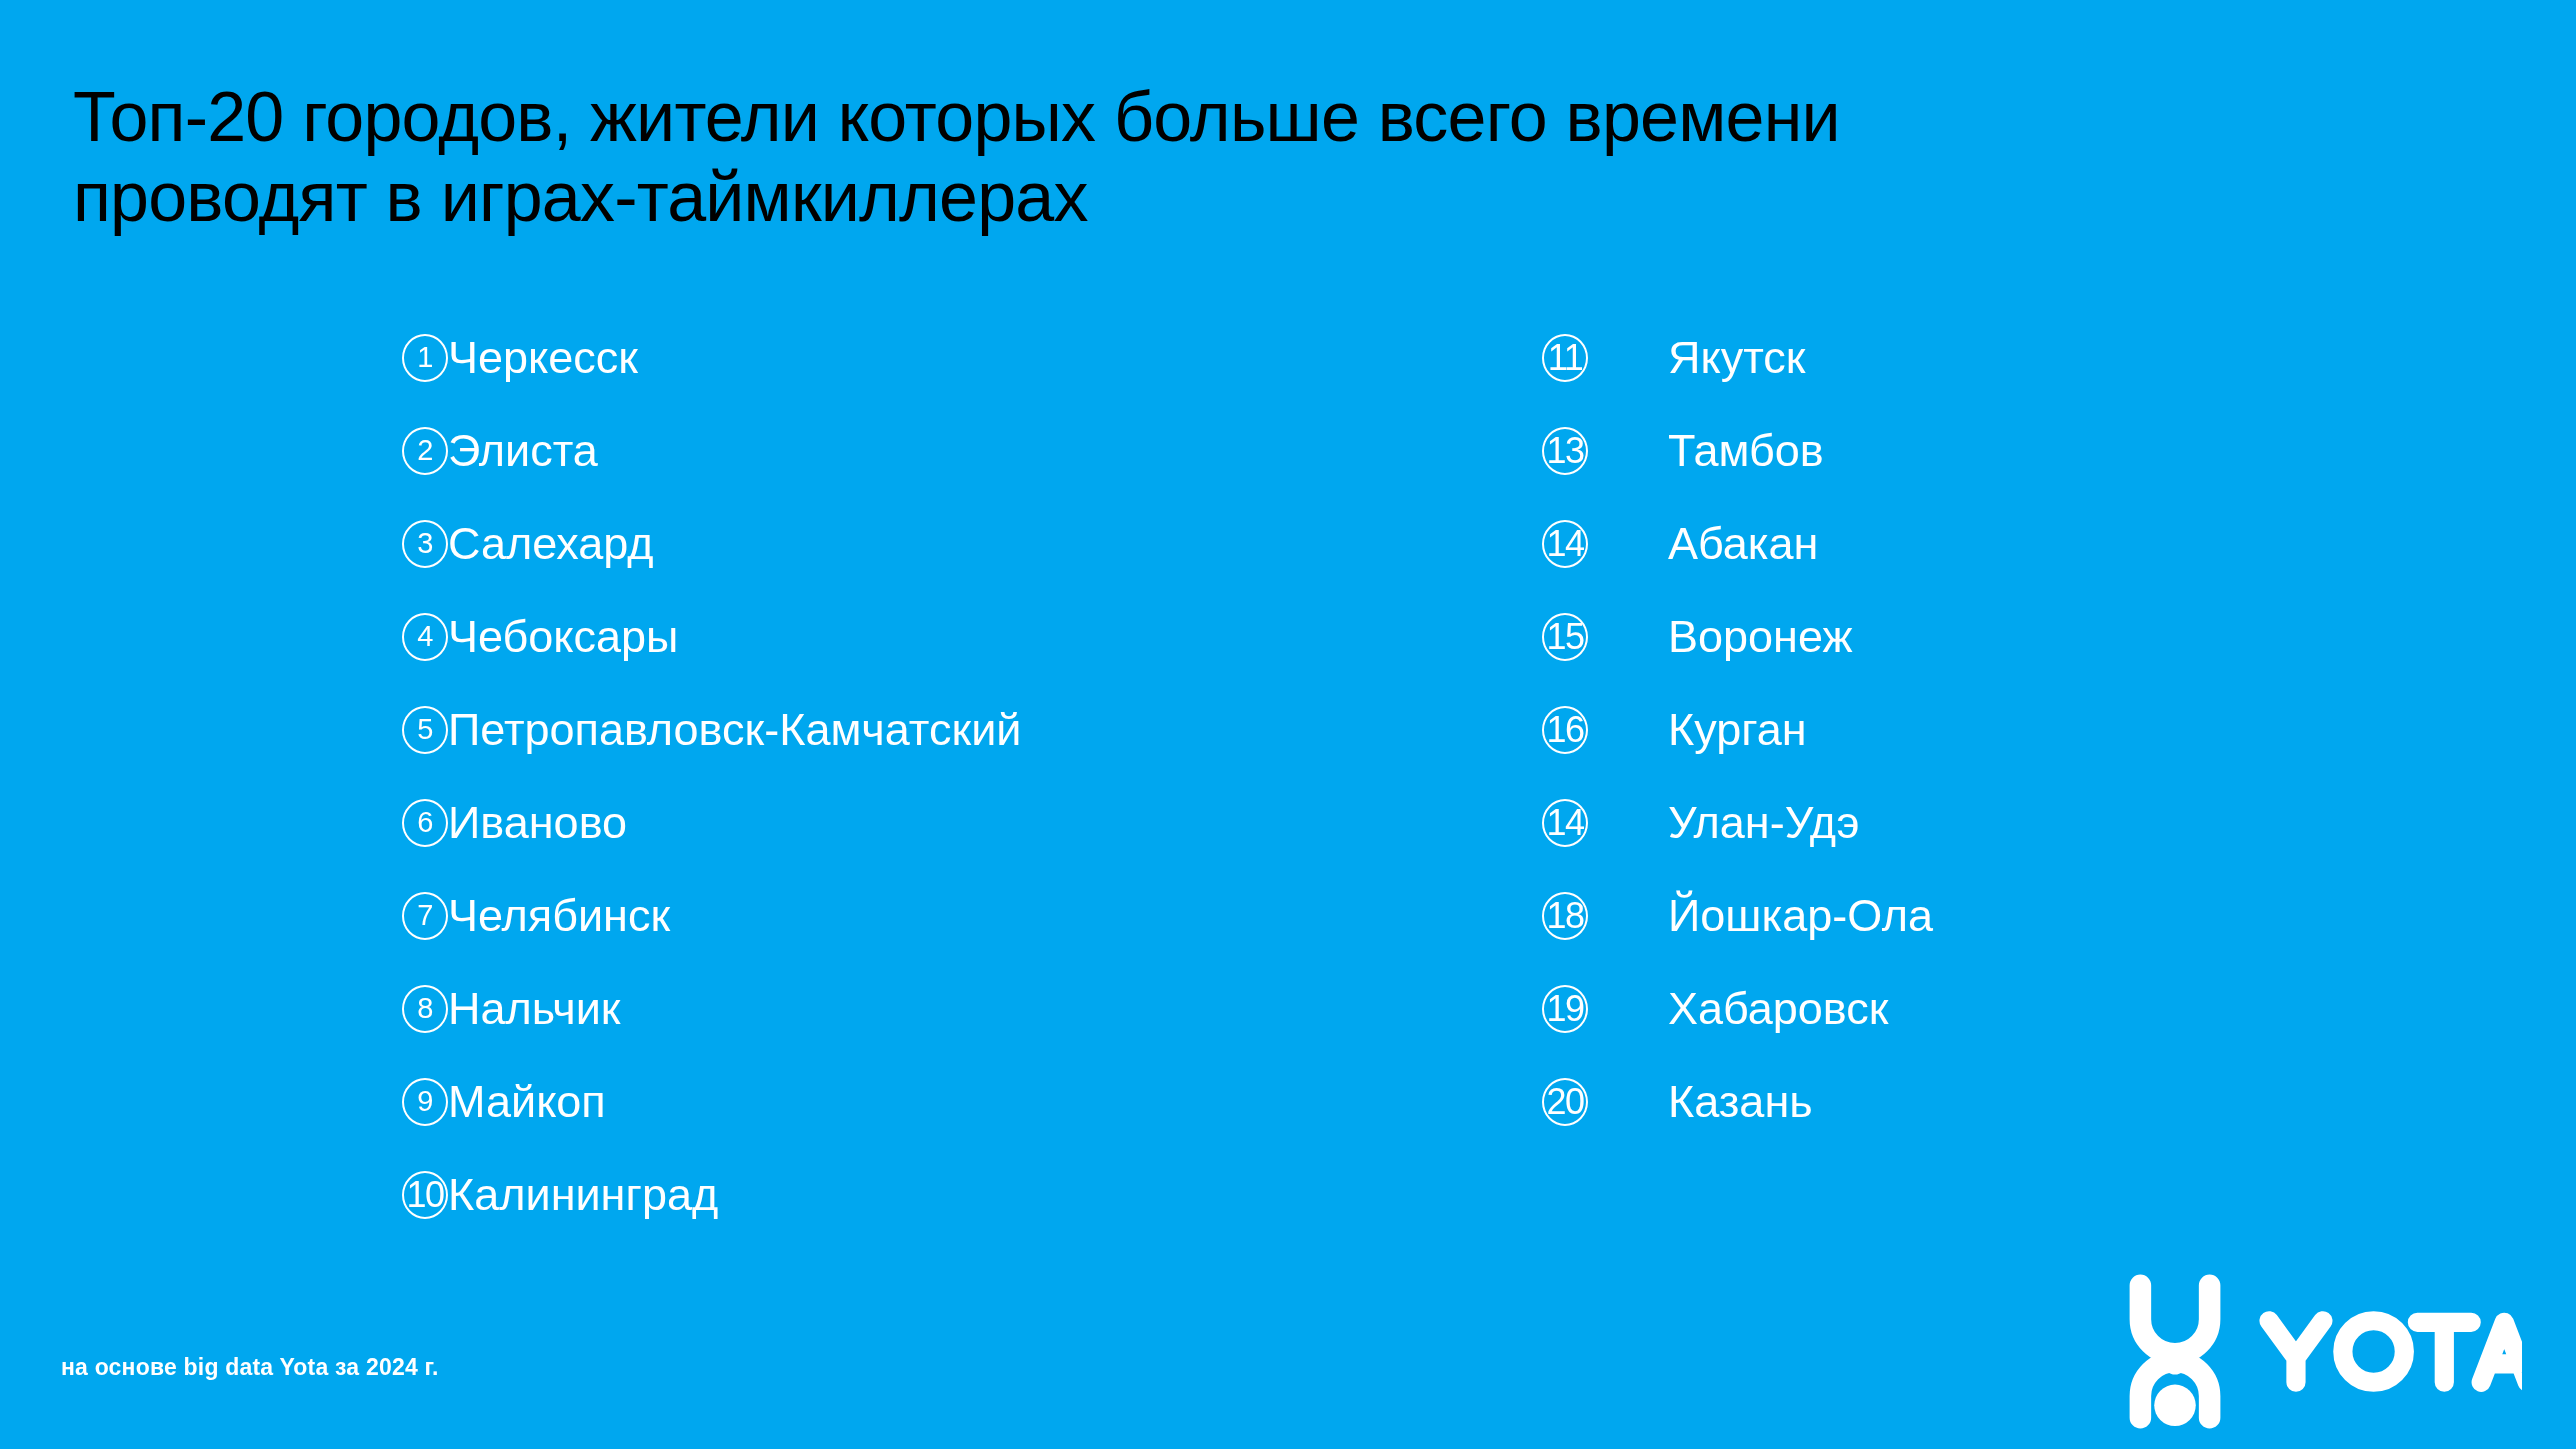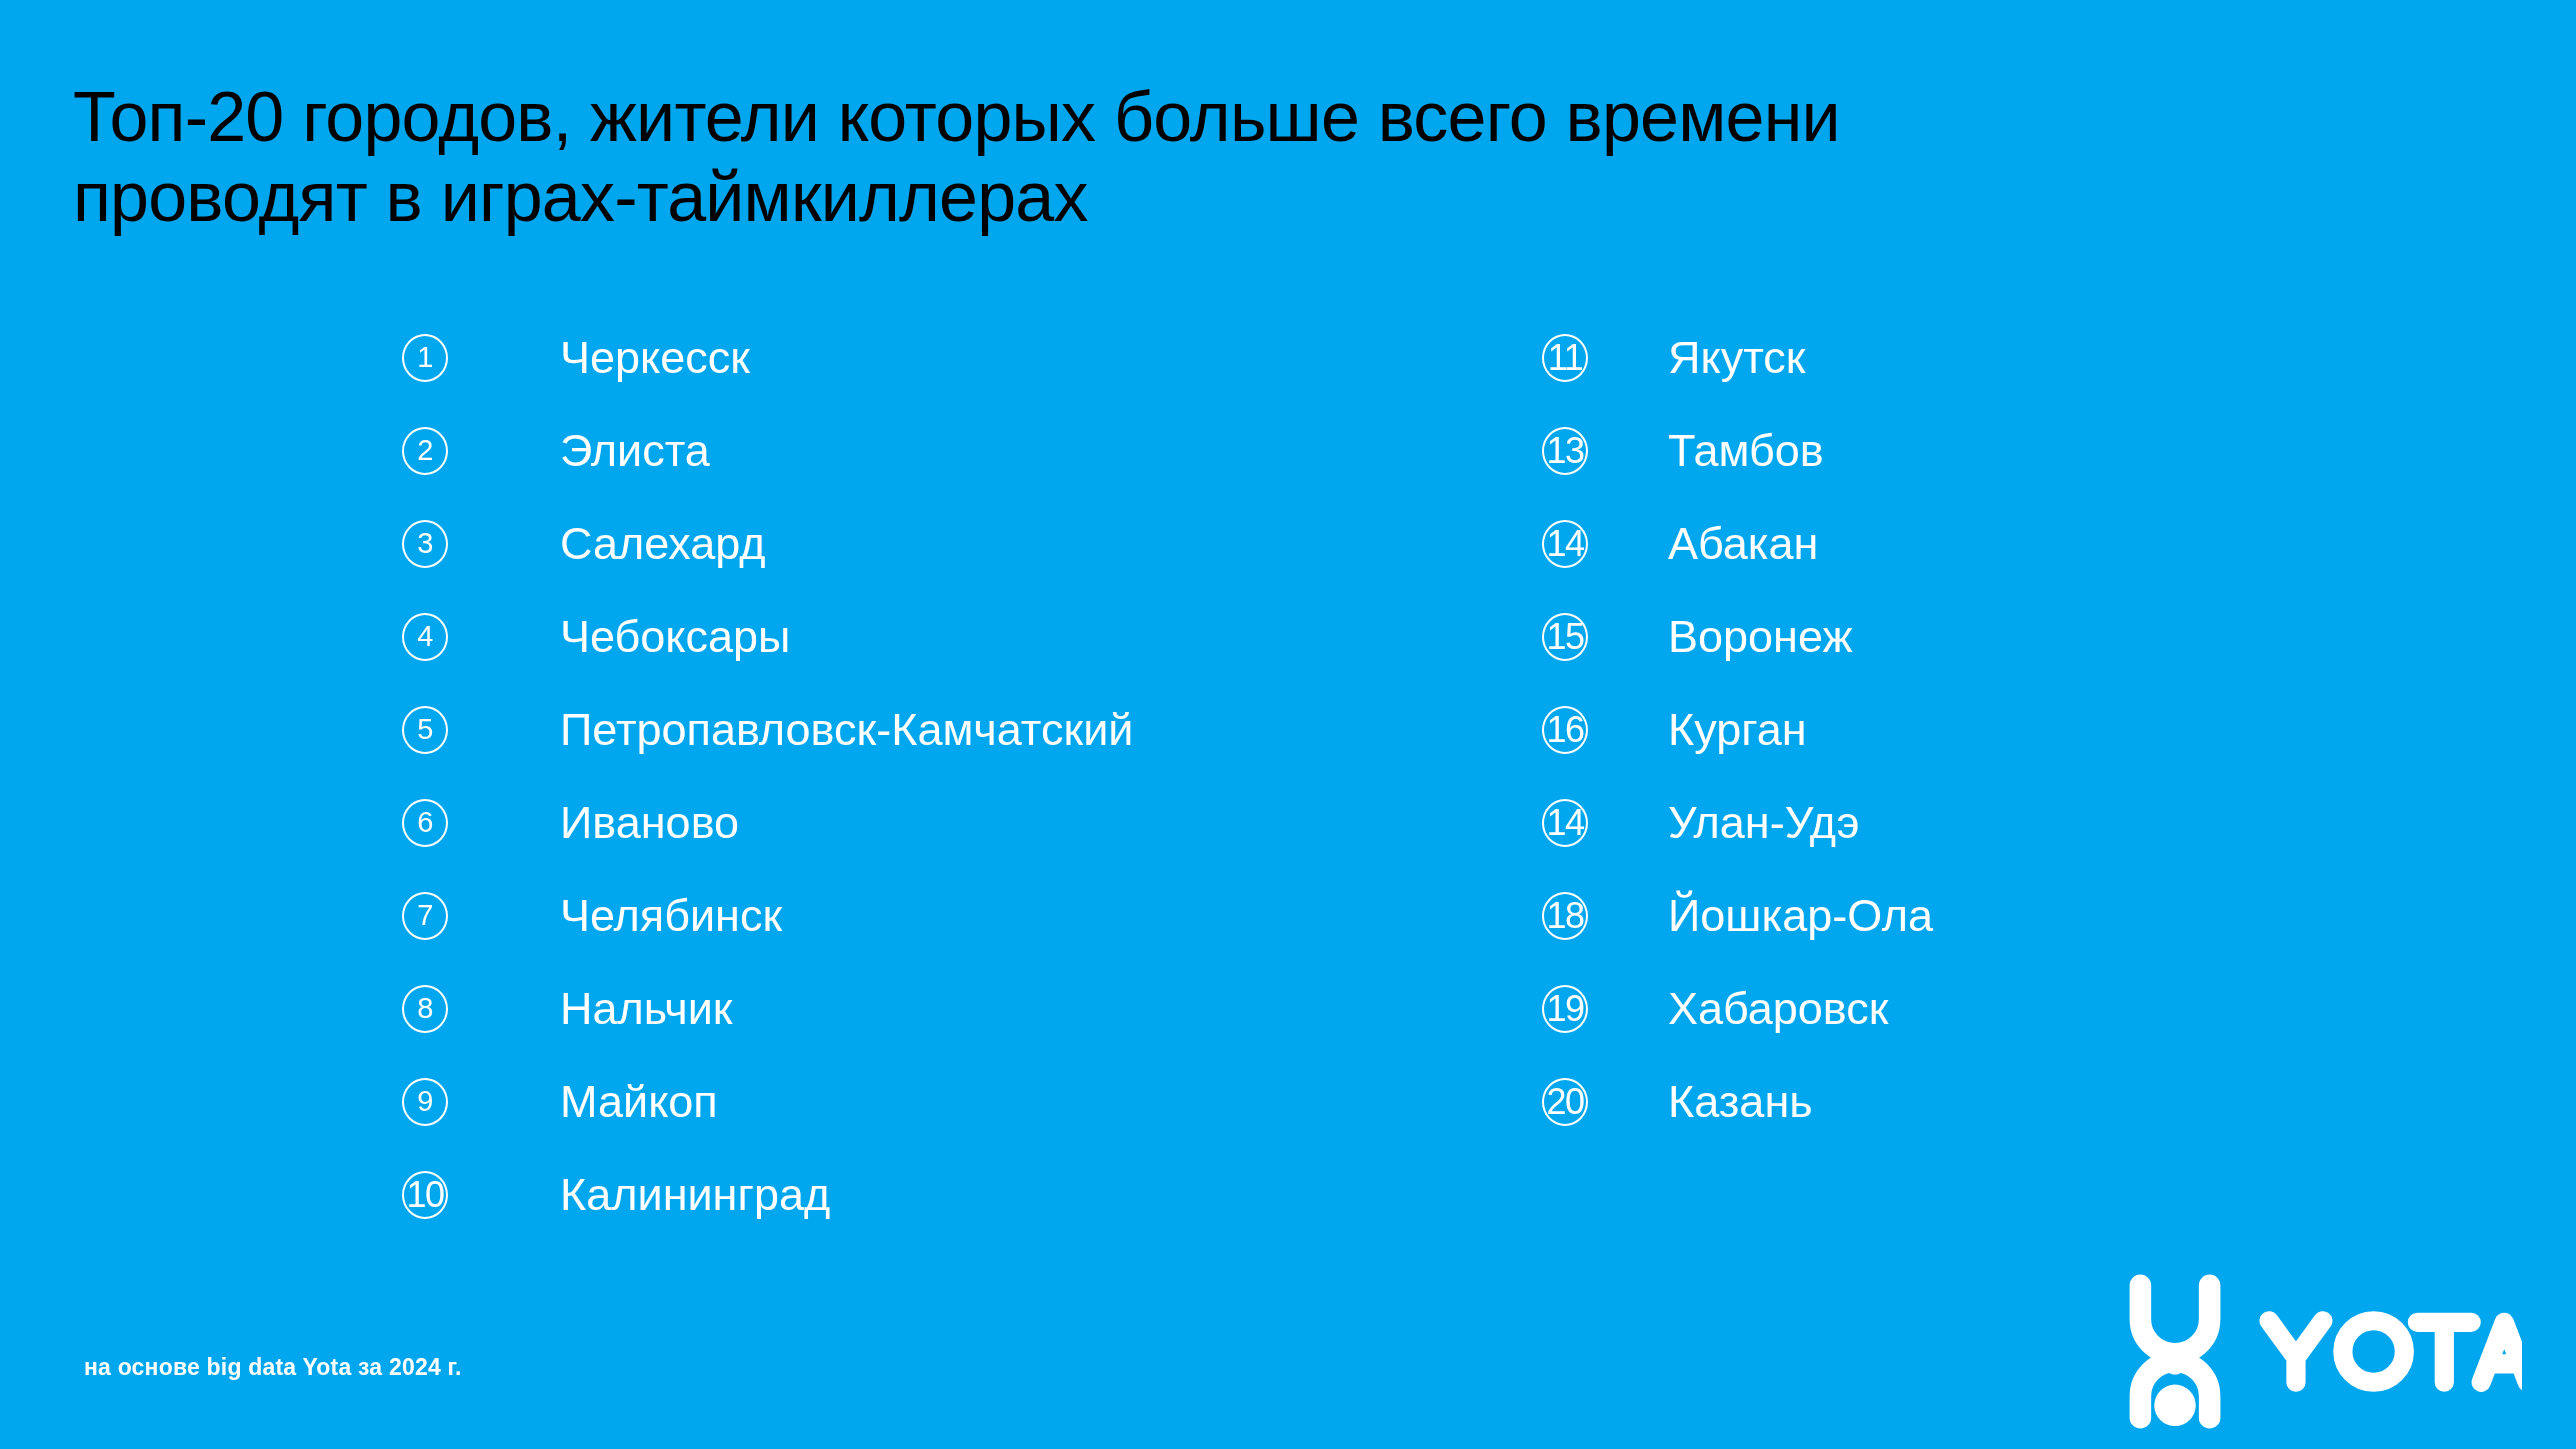--- a/index.html
+++ b/index.html
@@ -73,33 +73,32 @@
     justify-content: center;
     color: #FFFFFF;
     font-size: 29px;
     font-weight: 500;
     line-height: 1;
     letter-spacing: -0.8px;
   }
   .rank-badge.wide-num { font-size: 36px; letter-spacing: -1.5px; }
 
   .city-name {
-    margin-left: 112px;
     color: #FFFFFF;
     font-size: 45px;
     line-height: 48px;
     font-weight: 400;
     white-space: nowrap;
   }
   #column-right .city-name { margin-left: 80px; }
 
   
   #footer-note {
     position: absolute;
-    left: 84px;
+    left: 61px;
     top: 1354px;
     color: #FFFFFF;
     font-size: 23px;
     font-weight: 600;
     letter-spacing: 0.2px;
     white-space: nowrap;
   }
 
   
   #logo {

